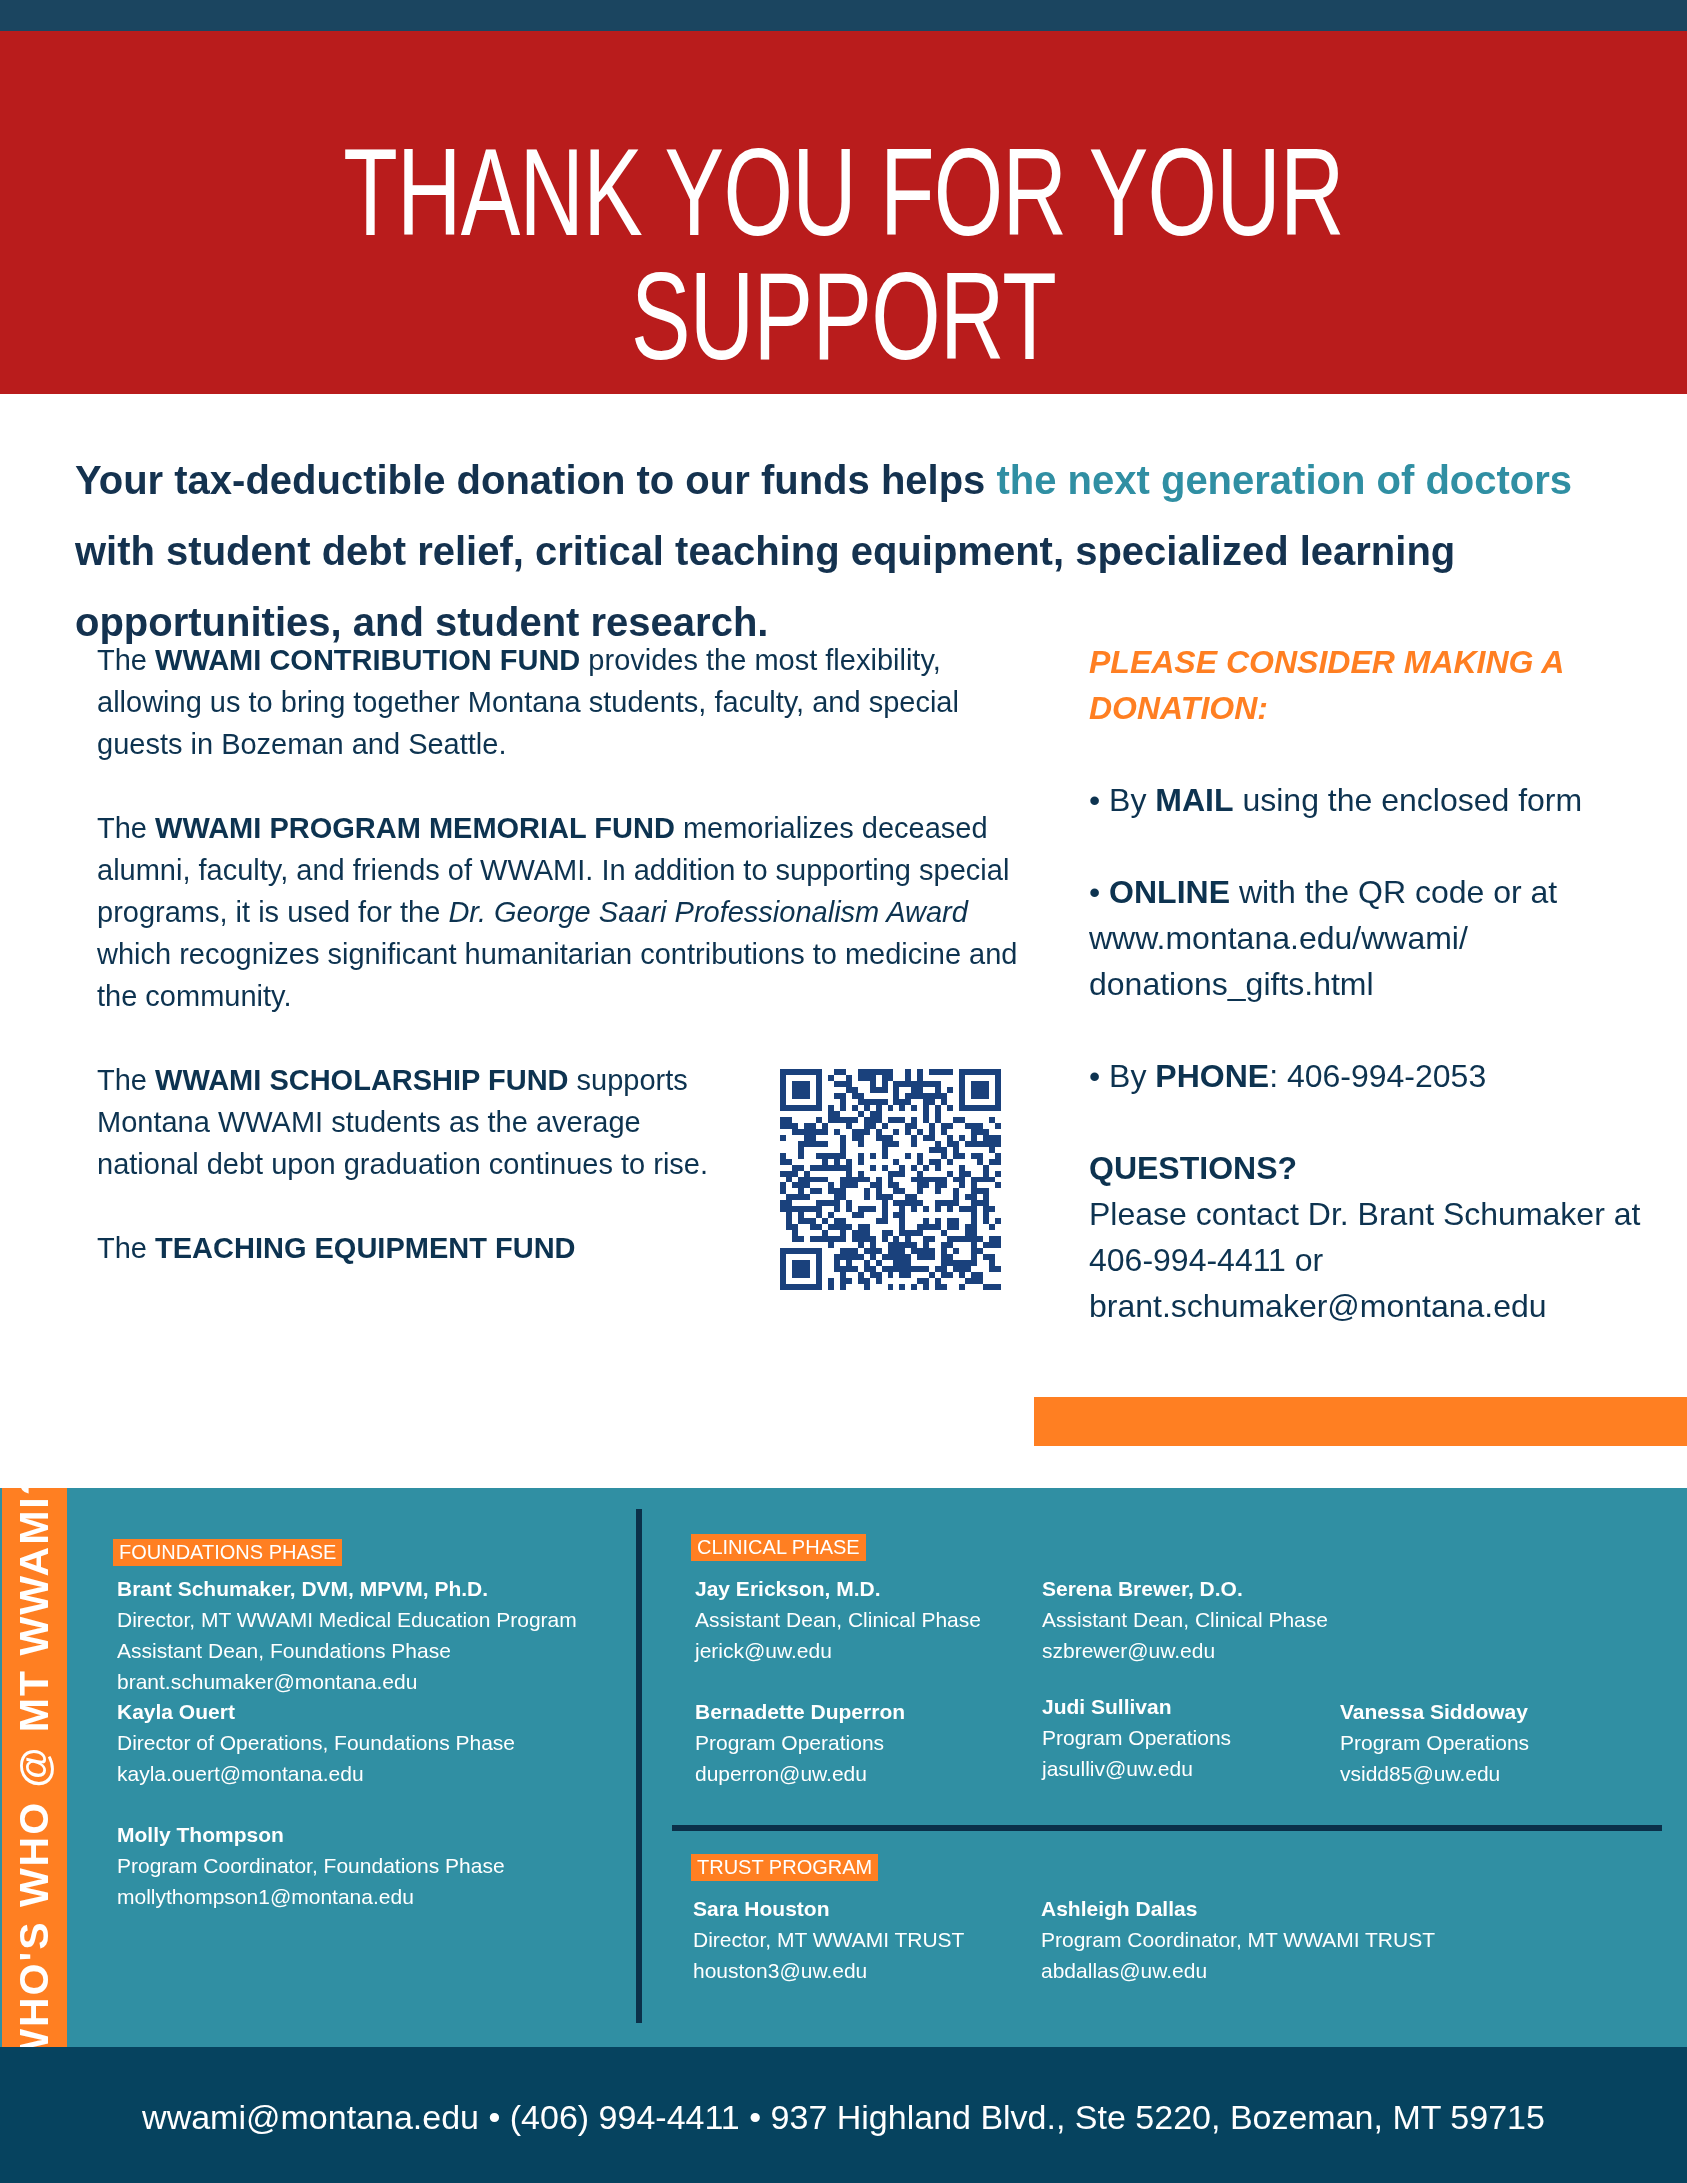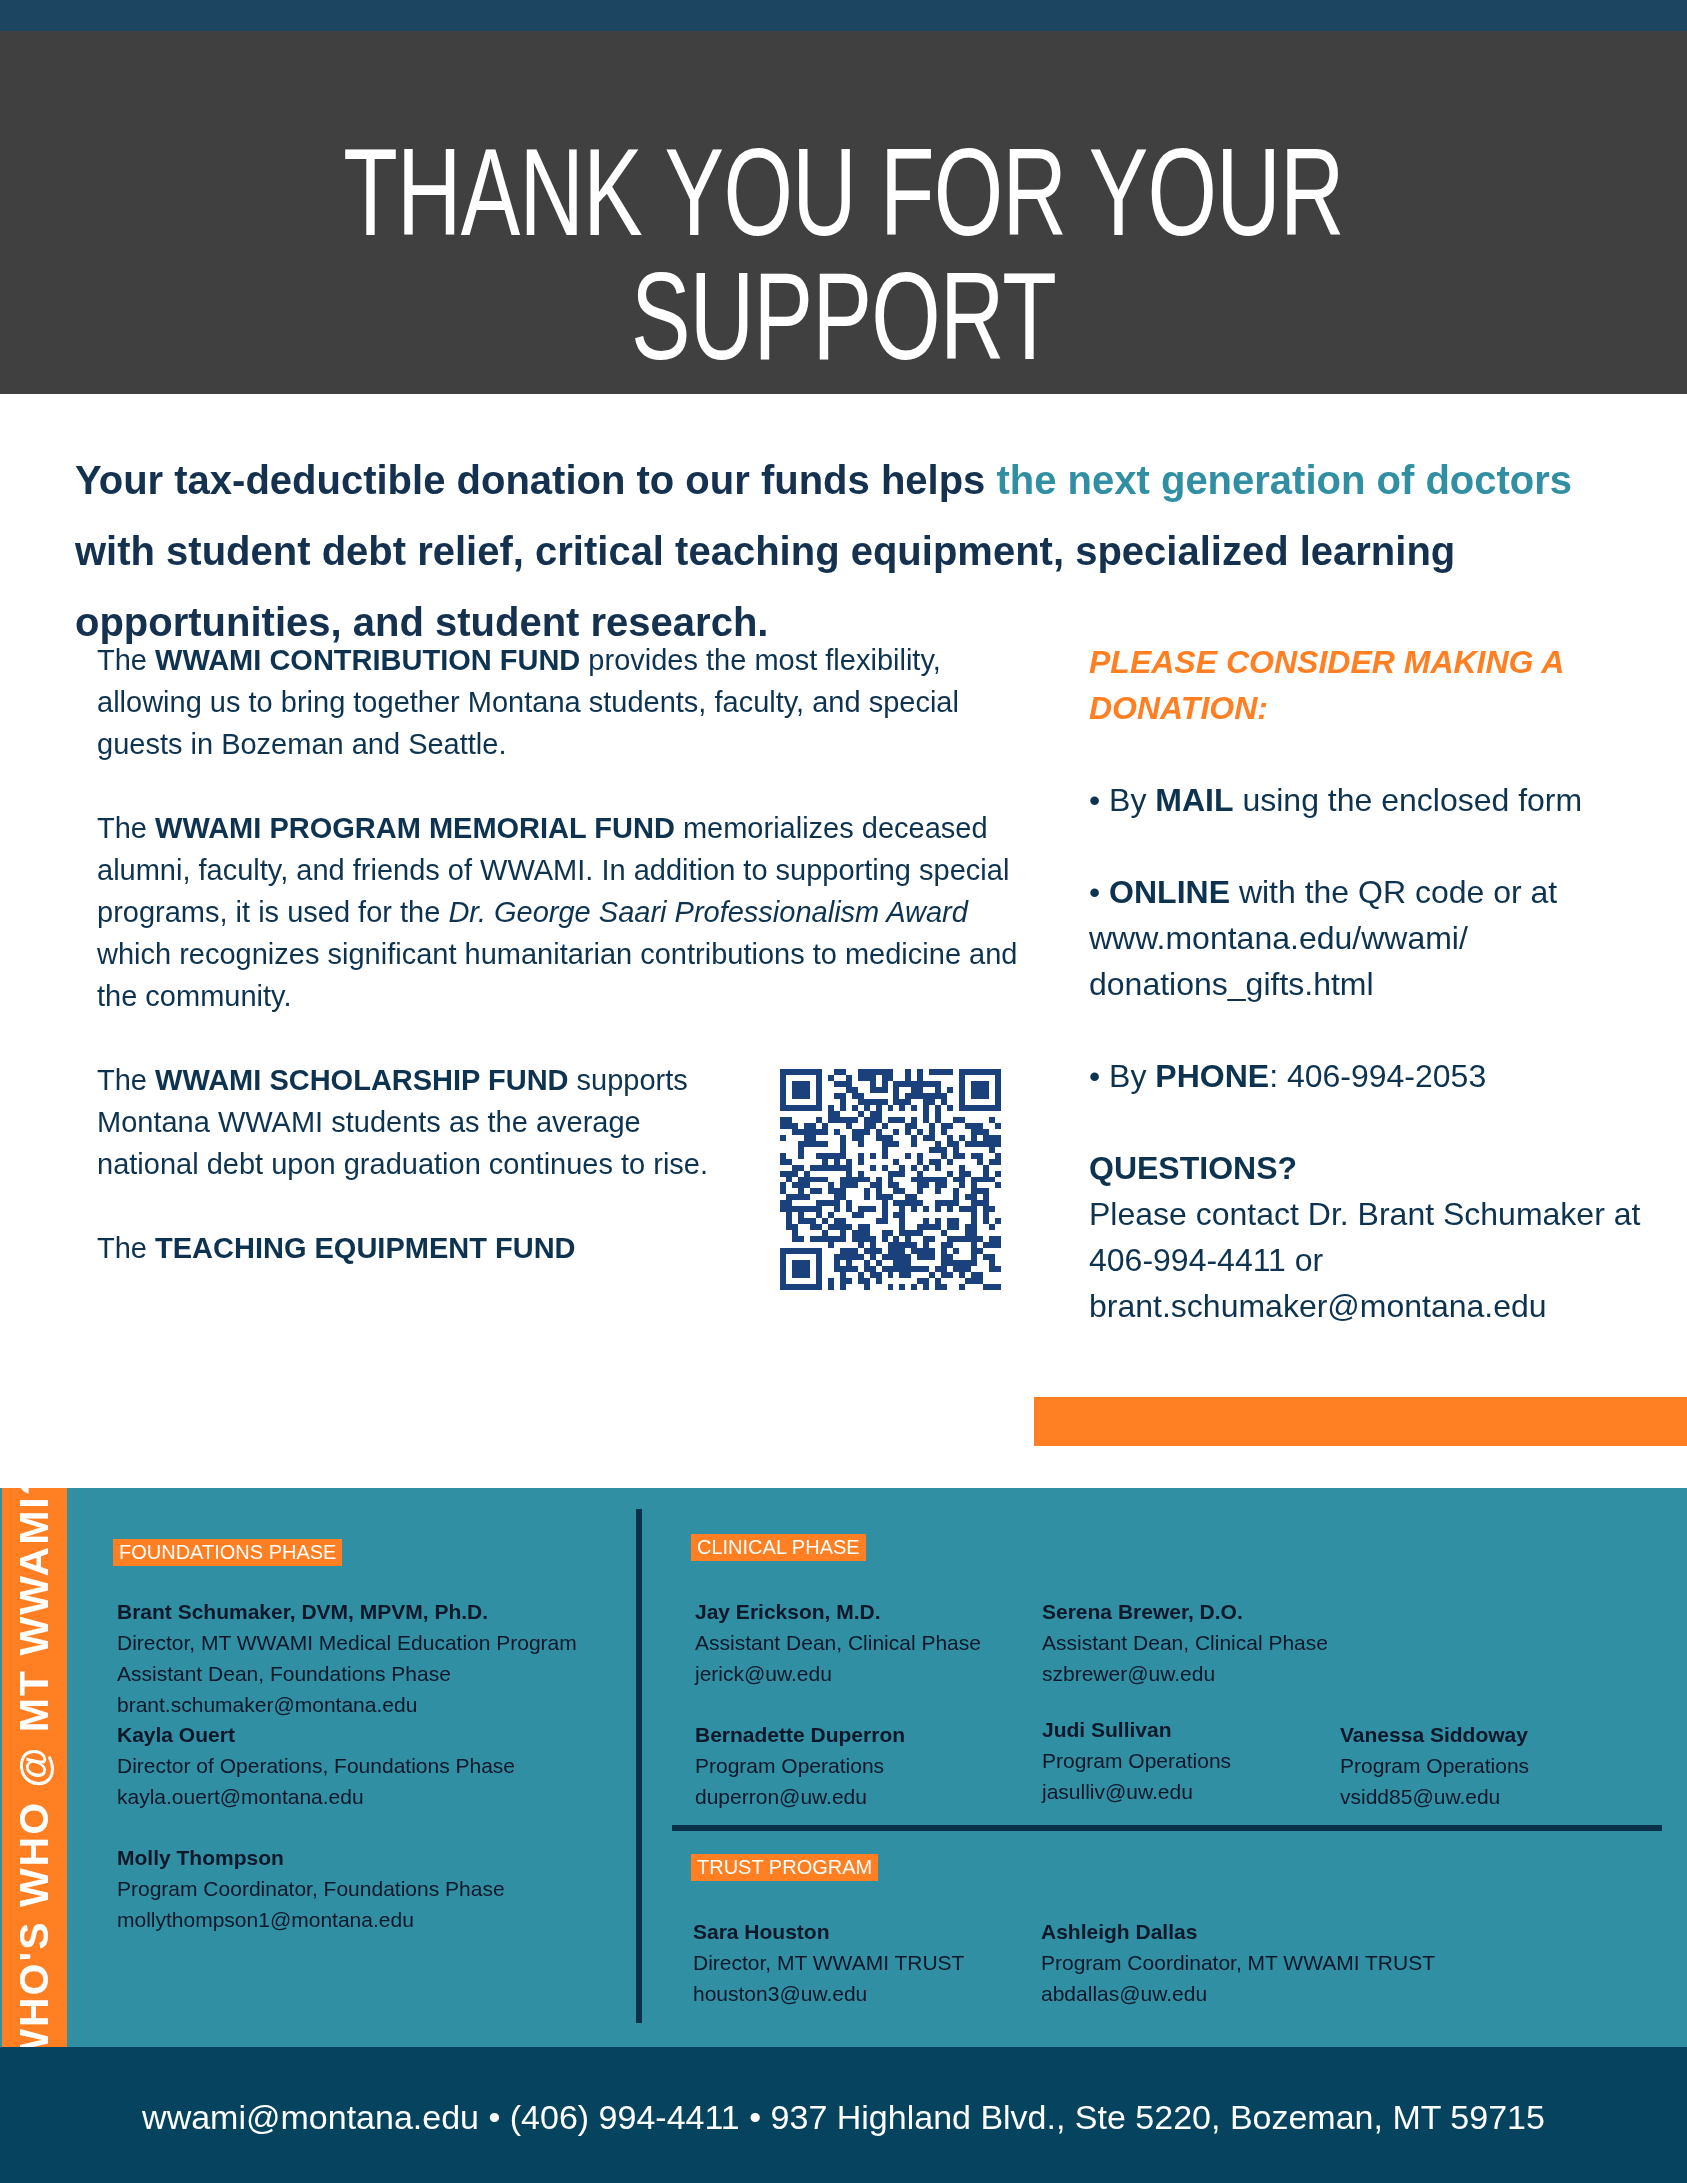--- a/index.html
+++ b/index.html
@@ -1,20 +1,20 @@
 <!DOCTYPE html>
 <html style="font-size:8px"><head>
 <meta charset="utf-8">
 <style>
   * { box-sizing: border-box; margin: 0; padding: 0; }
   html, body { width: 1687px; height: 2183px; background: #ffffff; overflow: hidden; }
   body { position: relative; font-family: "Liberation Sans", "DejaVu Sans", sans-serif; color: #0d3350; }
 
   .top-strip { position: absolute; left: 0; top: 0; width: 1687px; height: 31px; background: #1b4560; }
-  .header { position: absolute; left: 0; top: 31px; width: 1687px; height: 363px; background: #404040; }
+  .header { position: absolute; left: 0; top: 31px; width: 1687px; height: 363px; background: #b91c1c; }
   .header-title {
     position: absolute; left: 0; top: 99px; width: 1687px; text-align: center;
     color: #ffffff; font-family: "Liberation Sans", sans-serif; font-weight: 400;
     font-size: 124px; letter-spacing: -1px; line-height: 124px;
     transform: scaleX(0.72); transform-origin: center;
   }
 
   .intro {
     position: absolute; left: 75px; top: 445px; width: 1542px; 
     font-weight: 700; font-size: 40px; line-height: 71px; color: #14324f;
@@ -44,21 +44,21 @@
     transform: translate(-50%, -50%) rotate(-90deg);
     color: #ffffff; font-weight: 700; font-size: 41px; letter-spacing: 2px;
   }
   .v-divider { position: absolute; left: 636px; top: 21px; width: 6px; height: 514px; background: #0b3049; }
   .h-divider { position: absolute; left: 672px; top: 337px; width: 990px; height: 5.5px; background: #0b3049; }
 
   .phase-tag {
     position: absolute; background: #ff7f22; color: #ffffff; font-size: 20px; line-height: 27px;
     padding: 0 6px; height: 27px; white-space: nowrap;
   }
-  .person { position: absolute; color: #0f172a; font-size: 21px; line-height: 31px; white-space: nowrap; margin-top: 23px; }
+  .person { position: absolute; color: #ffffff; font-size: 21px; line-height: 31px; white-space: nowrap; }
   .person .pname { font-weight: 700; }
 
   .footer { position: absolute; left: 0; top: 2047px; width: 1687px; height: 136px; background: #06435f; }
   .footer-text {
     position: absolute; left: 0; top: 50px; width: 1687px; text-align: center;
     color: #ffffff; font-size: 34px; line-height: 40px;
   }
 </style>
 </head>
 <body>

